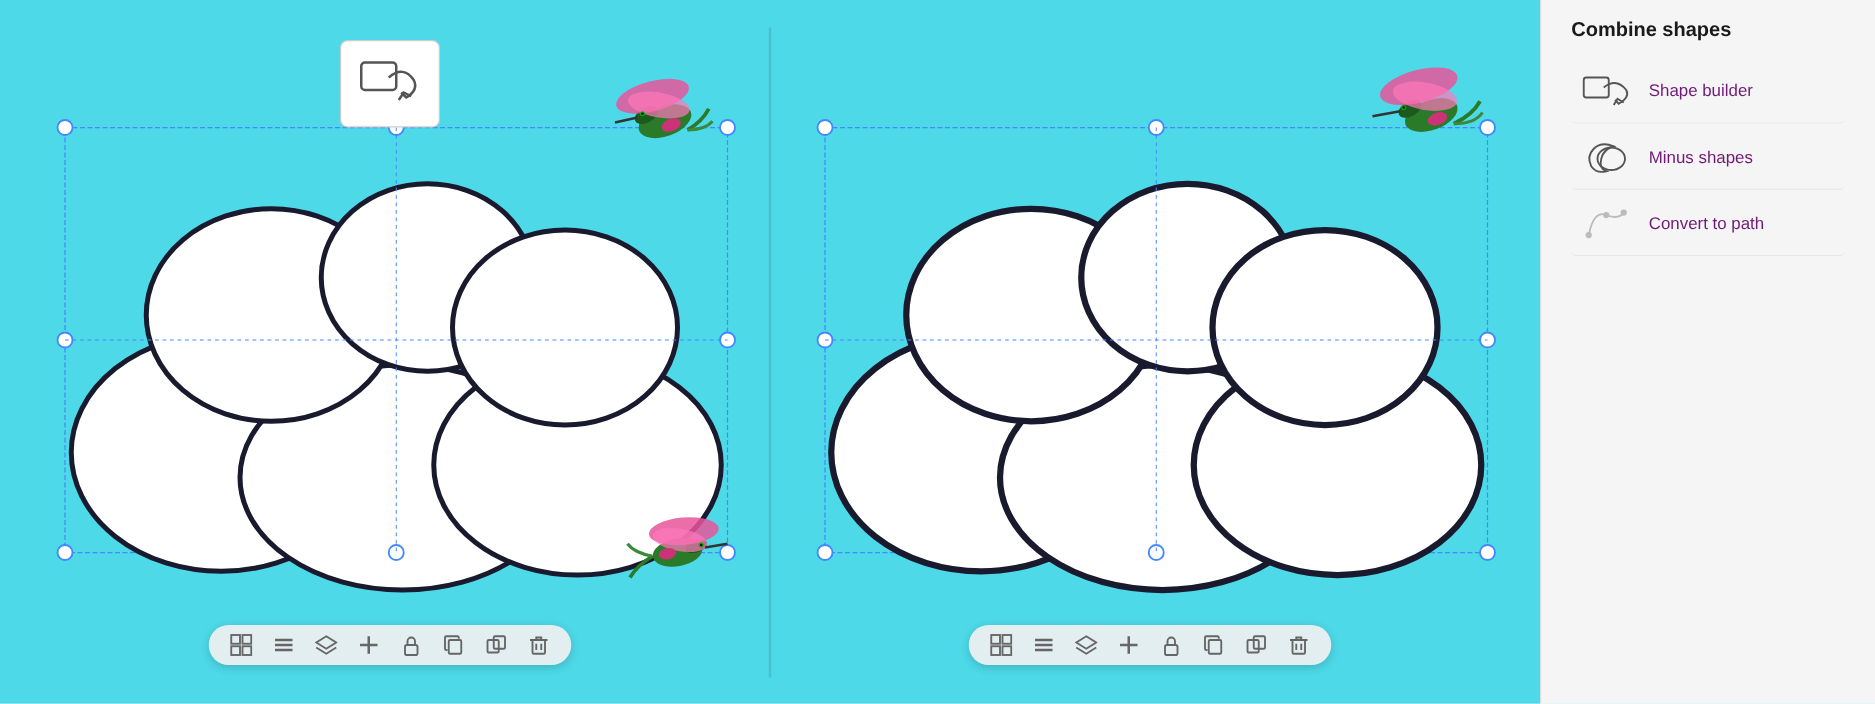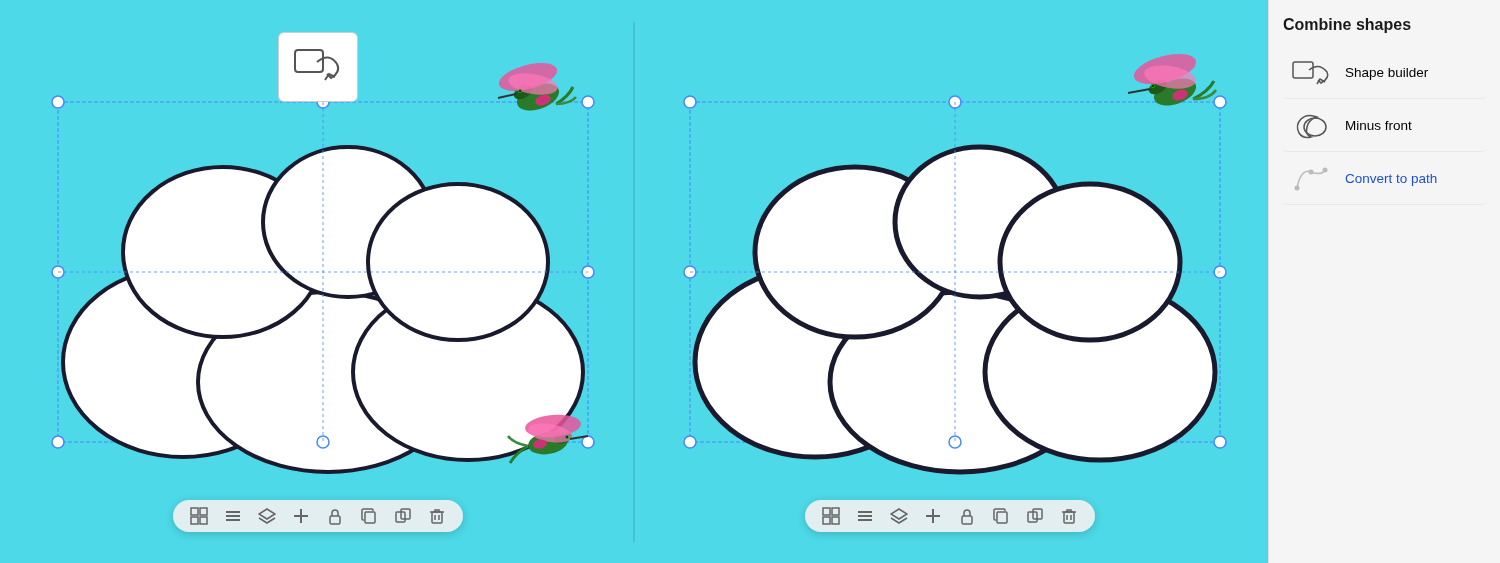--- a/index.html
+++ b/index.html
@@ -69,25 +69,25 @@
       width: 80px;
       height: 70px;
       display: flex;
       align-items: center;
       justify-content: center;
       z-index: 10;
     }
 
     
     .right-panel {
-      width: 232px;
+      width: 268px;
       height: 563px;
       background: #f5f5f5;
       border-left: 1px solid #ddd;
-      padding: 16px 14px;
+      padding: 16px 24px;
       display: flex;
       flex-direction: column;
       gap: 0;
       overflow: hidden;
     }
 
     .panel-title {
       font-size: 16px;
       font-weight: 700;
       color: #1a1a1a;
@@ -99,25 +99,25 @@
       align-items: center;
       gap: 12px;
       padding: 8px 6px;
       cursor: pointer;
       border-radius: 4px;
       border-bottom: 1px solid #e8e8e8;
     }
 
     .menu-item-label {
       font-size: 13.5px;
-      color: #000000;
+      color: #701a75;
     }
 
     .menu-item-label.disabled {
-      color: #1d4ed8;
+      color: #701a75;
     }
 
     .menu-icon-box {
       width: 44px;
       height: 36px;
       display: flex;
       align-items: center;
       justify-content: center;
       flex-shrink: 0;
     }
@@ -400,21 +400,21 @@
 
 
   <div class="menu-item">
     <div class="menu-icon-box">
       <svg width="40" height="32" viewBox="0 0 40 32" fill="none">
 
         <path d="M8 24 Q4 16 10 10 Q16 4 26 8 Q18 10 16 18 Q14 26 20 28 Q12 30 8 24Z" fill="none" stroke="#555" stroke-width="1.5"></path>
         <ellipse cx="24" cy="18" rx="11" ry="9" fill="none" stroke="#555" stroke-width="1.5"></ellipse>
       </svg>
     </div>
-    <span class="menu-item-label">Minus front</span>
+    <span class="menu-item-label">Minus shapes</span>
   </div>
 
 
 
 
   <div class="menu-item">
     <div class="menu-icon-box">
       <svg width="40" height="32" viewBox="0 0 40 32" fill="none">
         <path d="M6 26 Q10 6 20 10 Q30 14 34 8" stroke="#bbb" stroke-width="1.5" fill="none"></path>
         <circle cx="6" cy="26" r="2.5" fill="#bbb"></circle>

